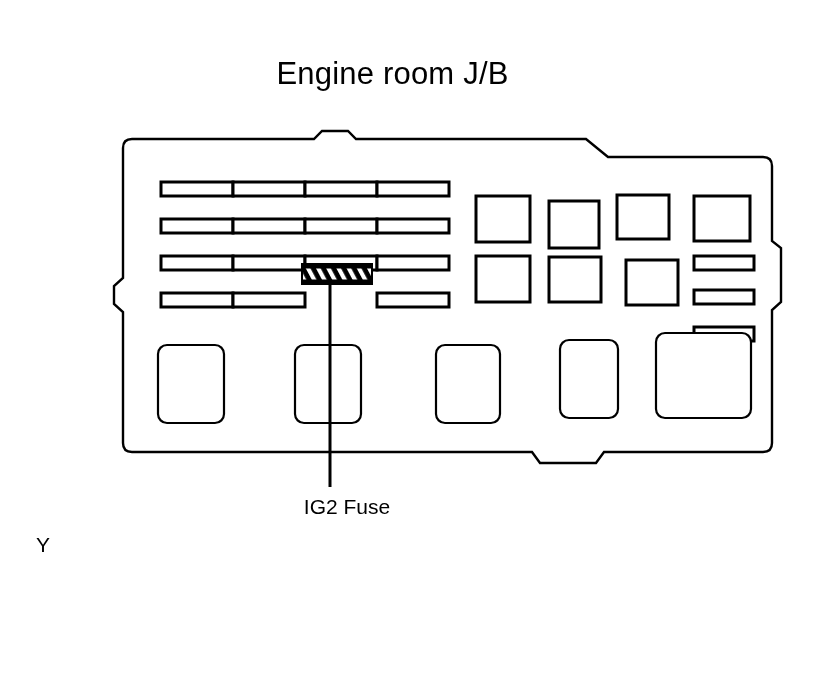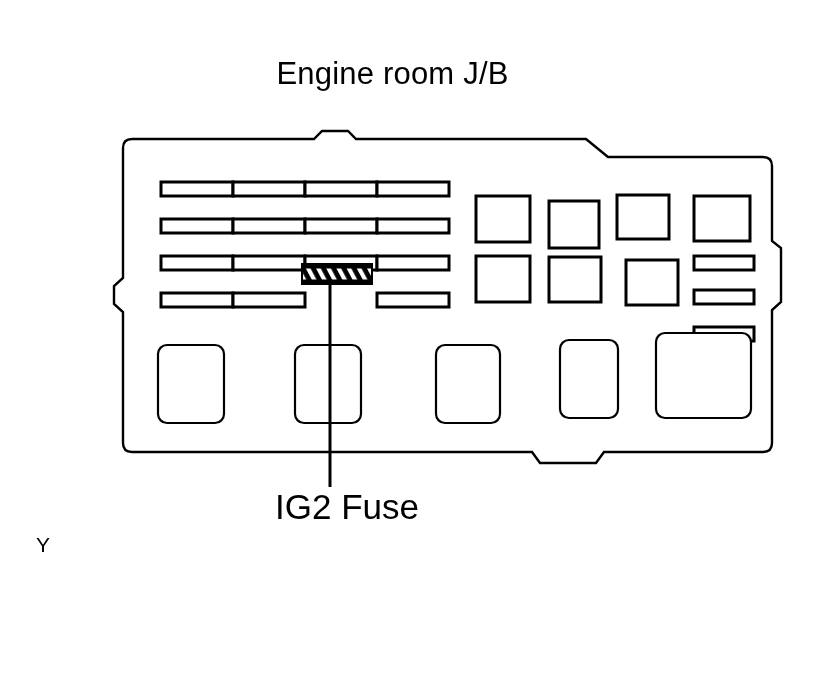--- a/index.html
+++ b/index.html
@@ -32,21 +32,21 @@
     line-height: 36px;
     letter-spacing: 0.2px;
     white-space: nowrap;
   }
   .callout-label {
     position: absolute;
     left: 0;
     top: 490px;
     width: 694px;
     text-align: center;
-    font-size: 35px;
+    font-size: 21px;
     line-height: 34px;
     white-space: nowrap;
   }
   .corner-letter {
     position: absolute;
     left: 36px;
     top: 533px;
     font-size: 21px;
     line-height: 24px;
   }

